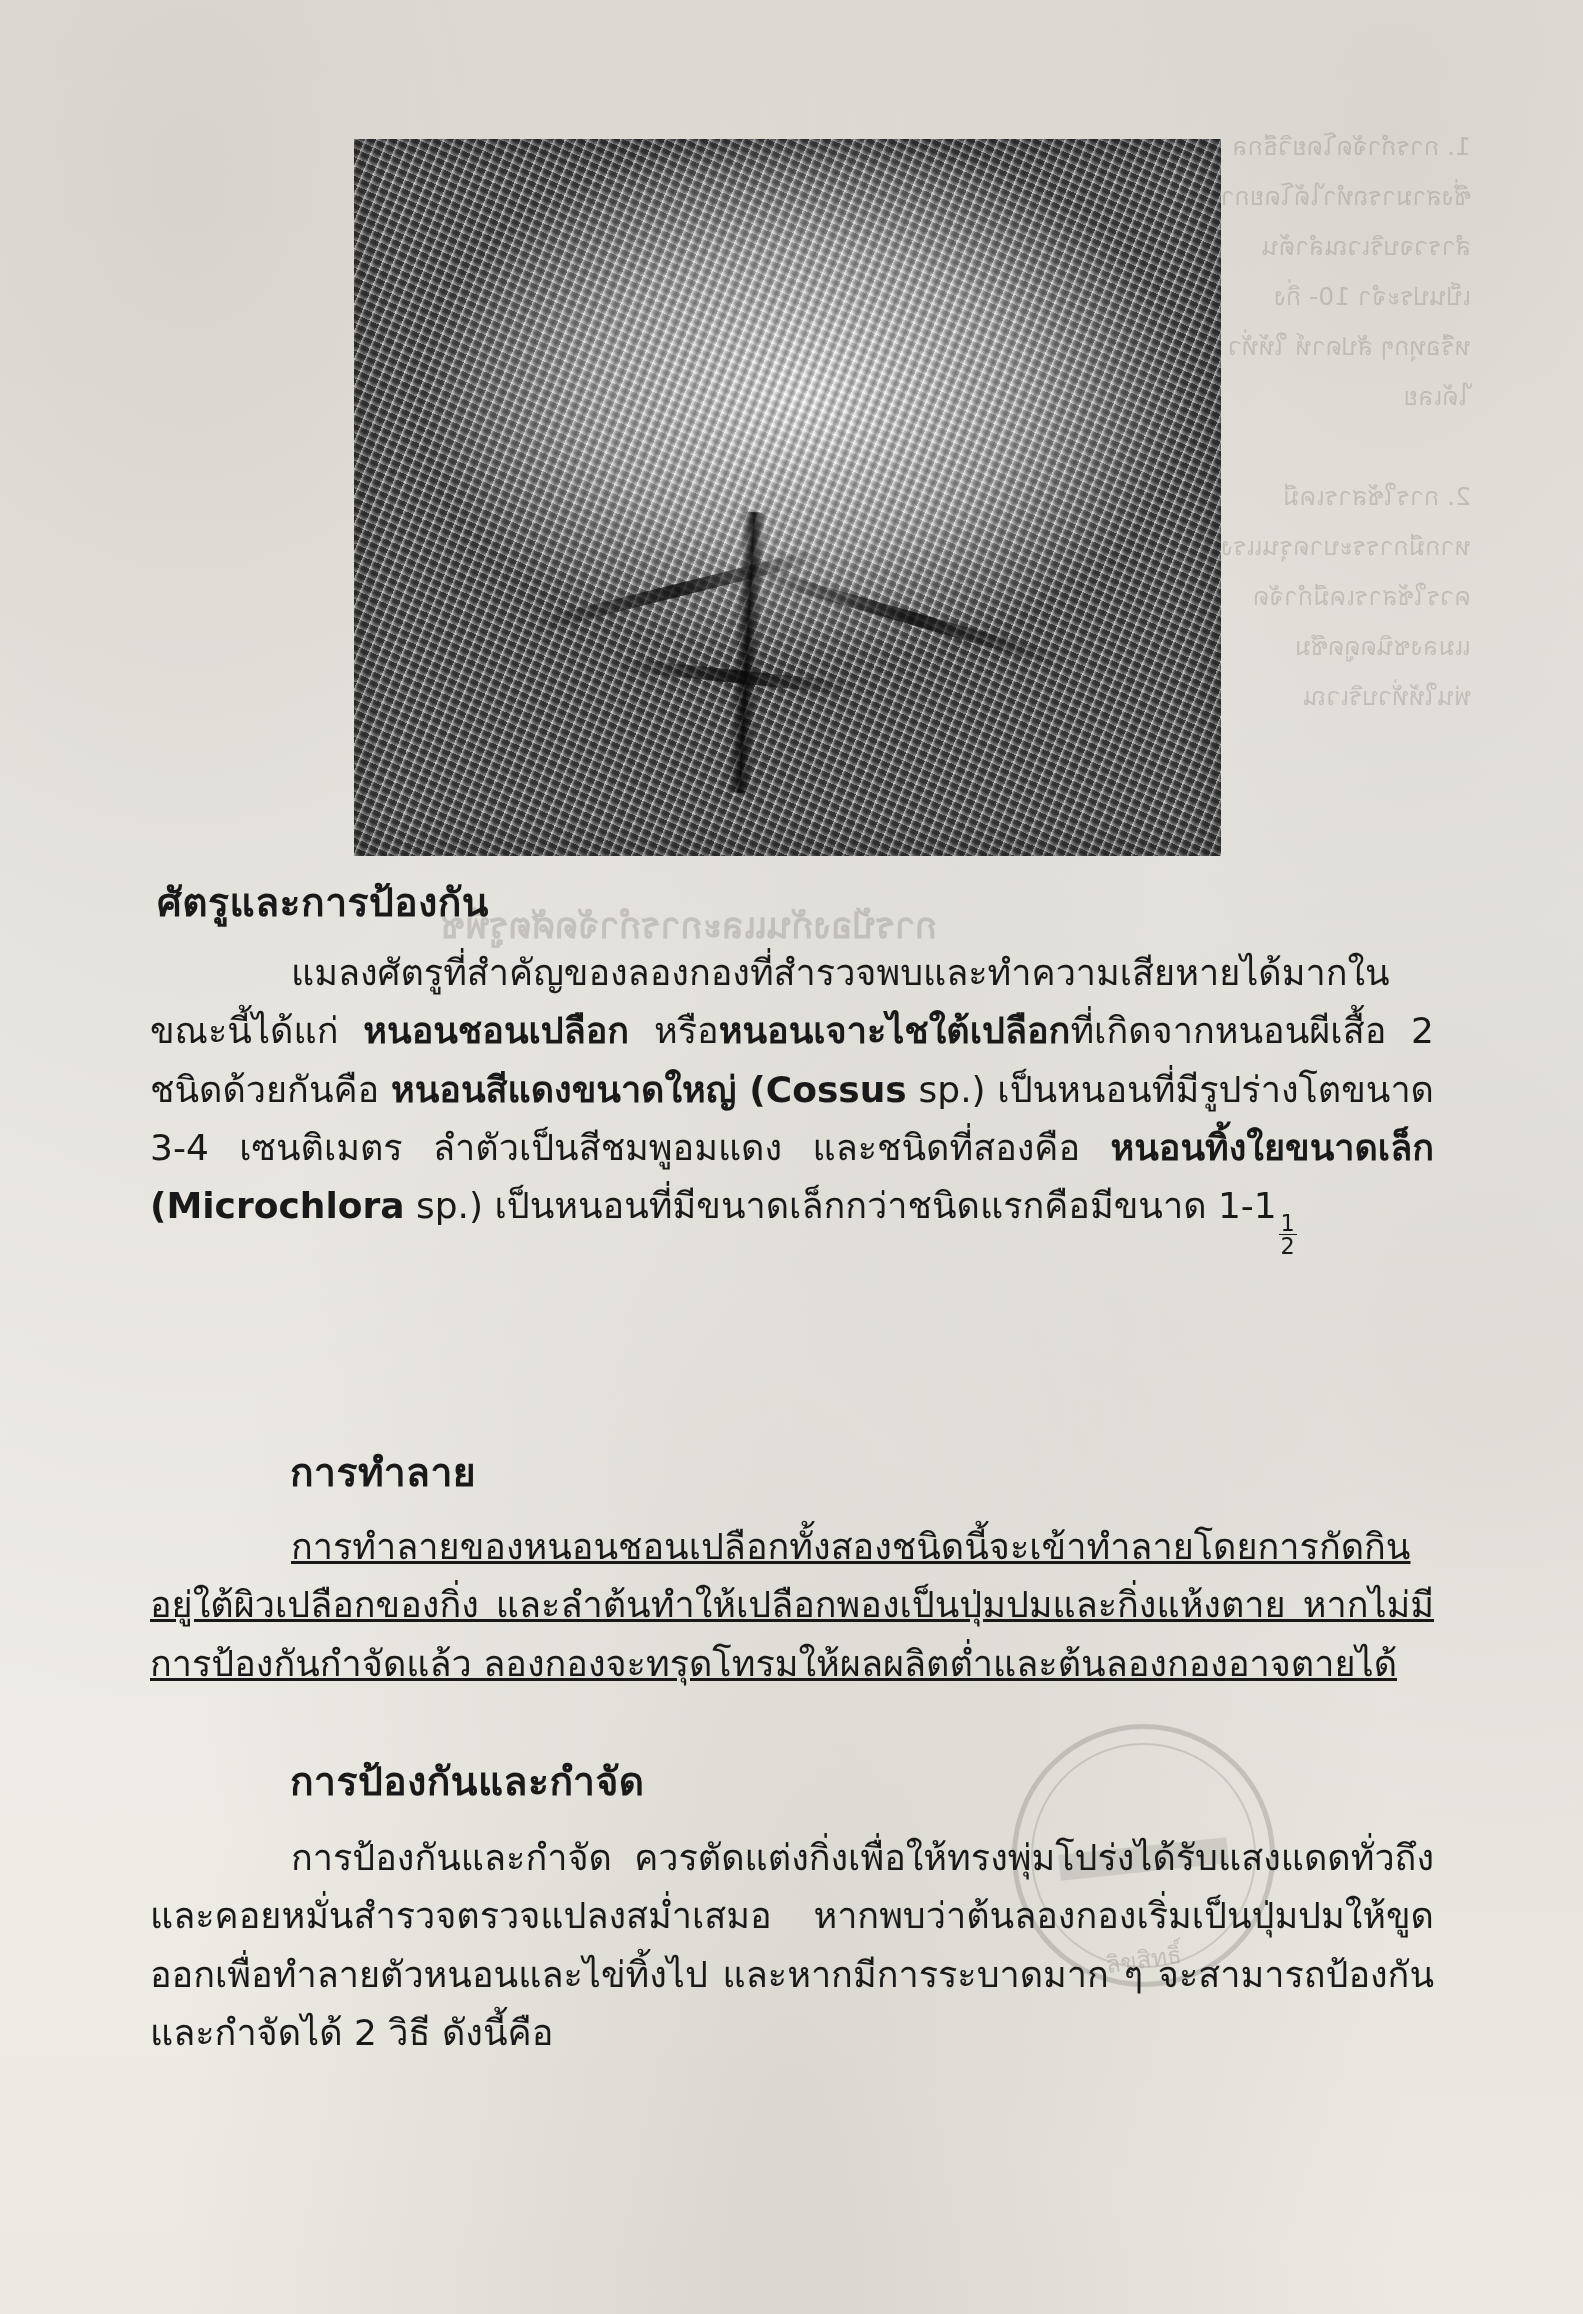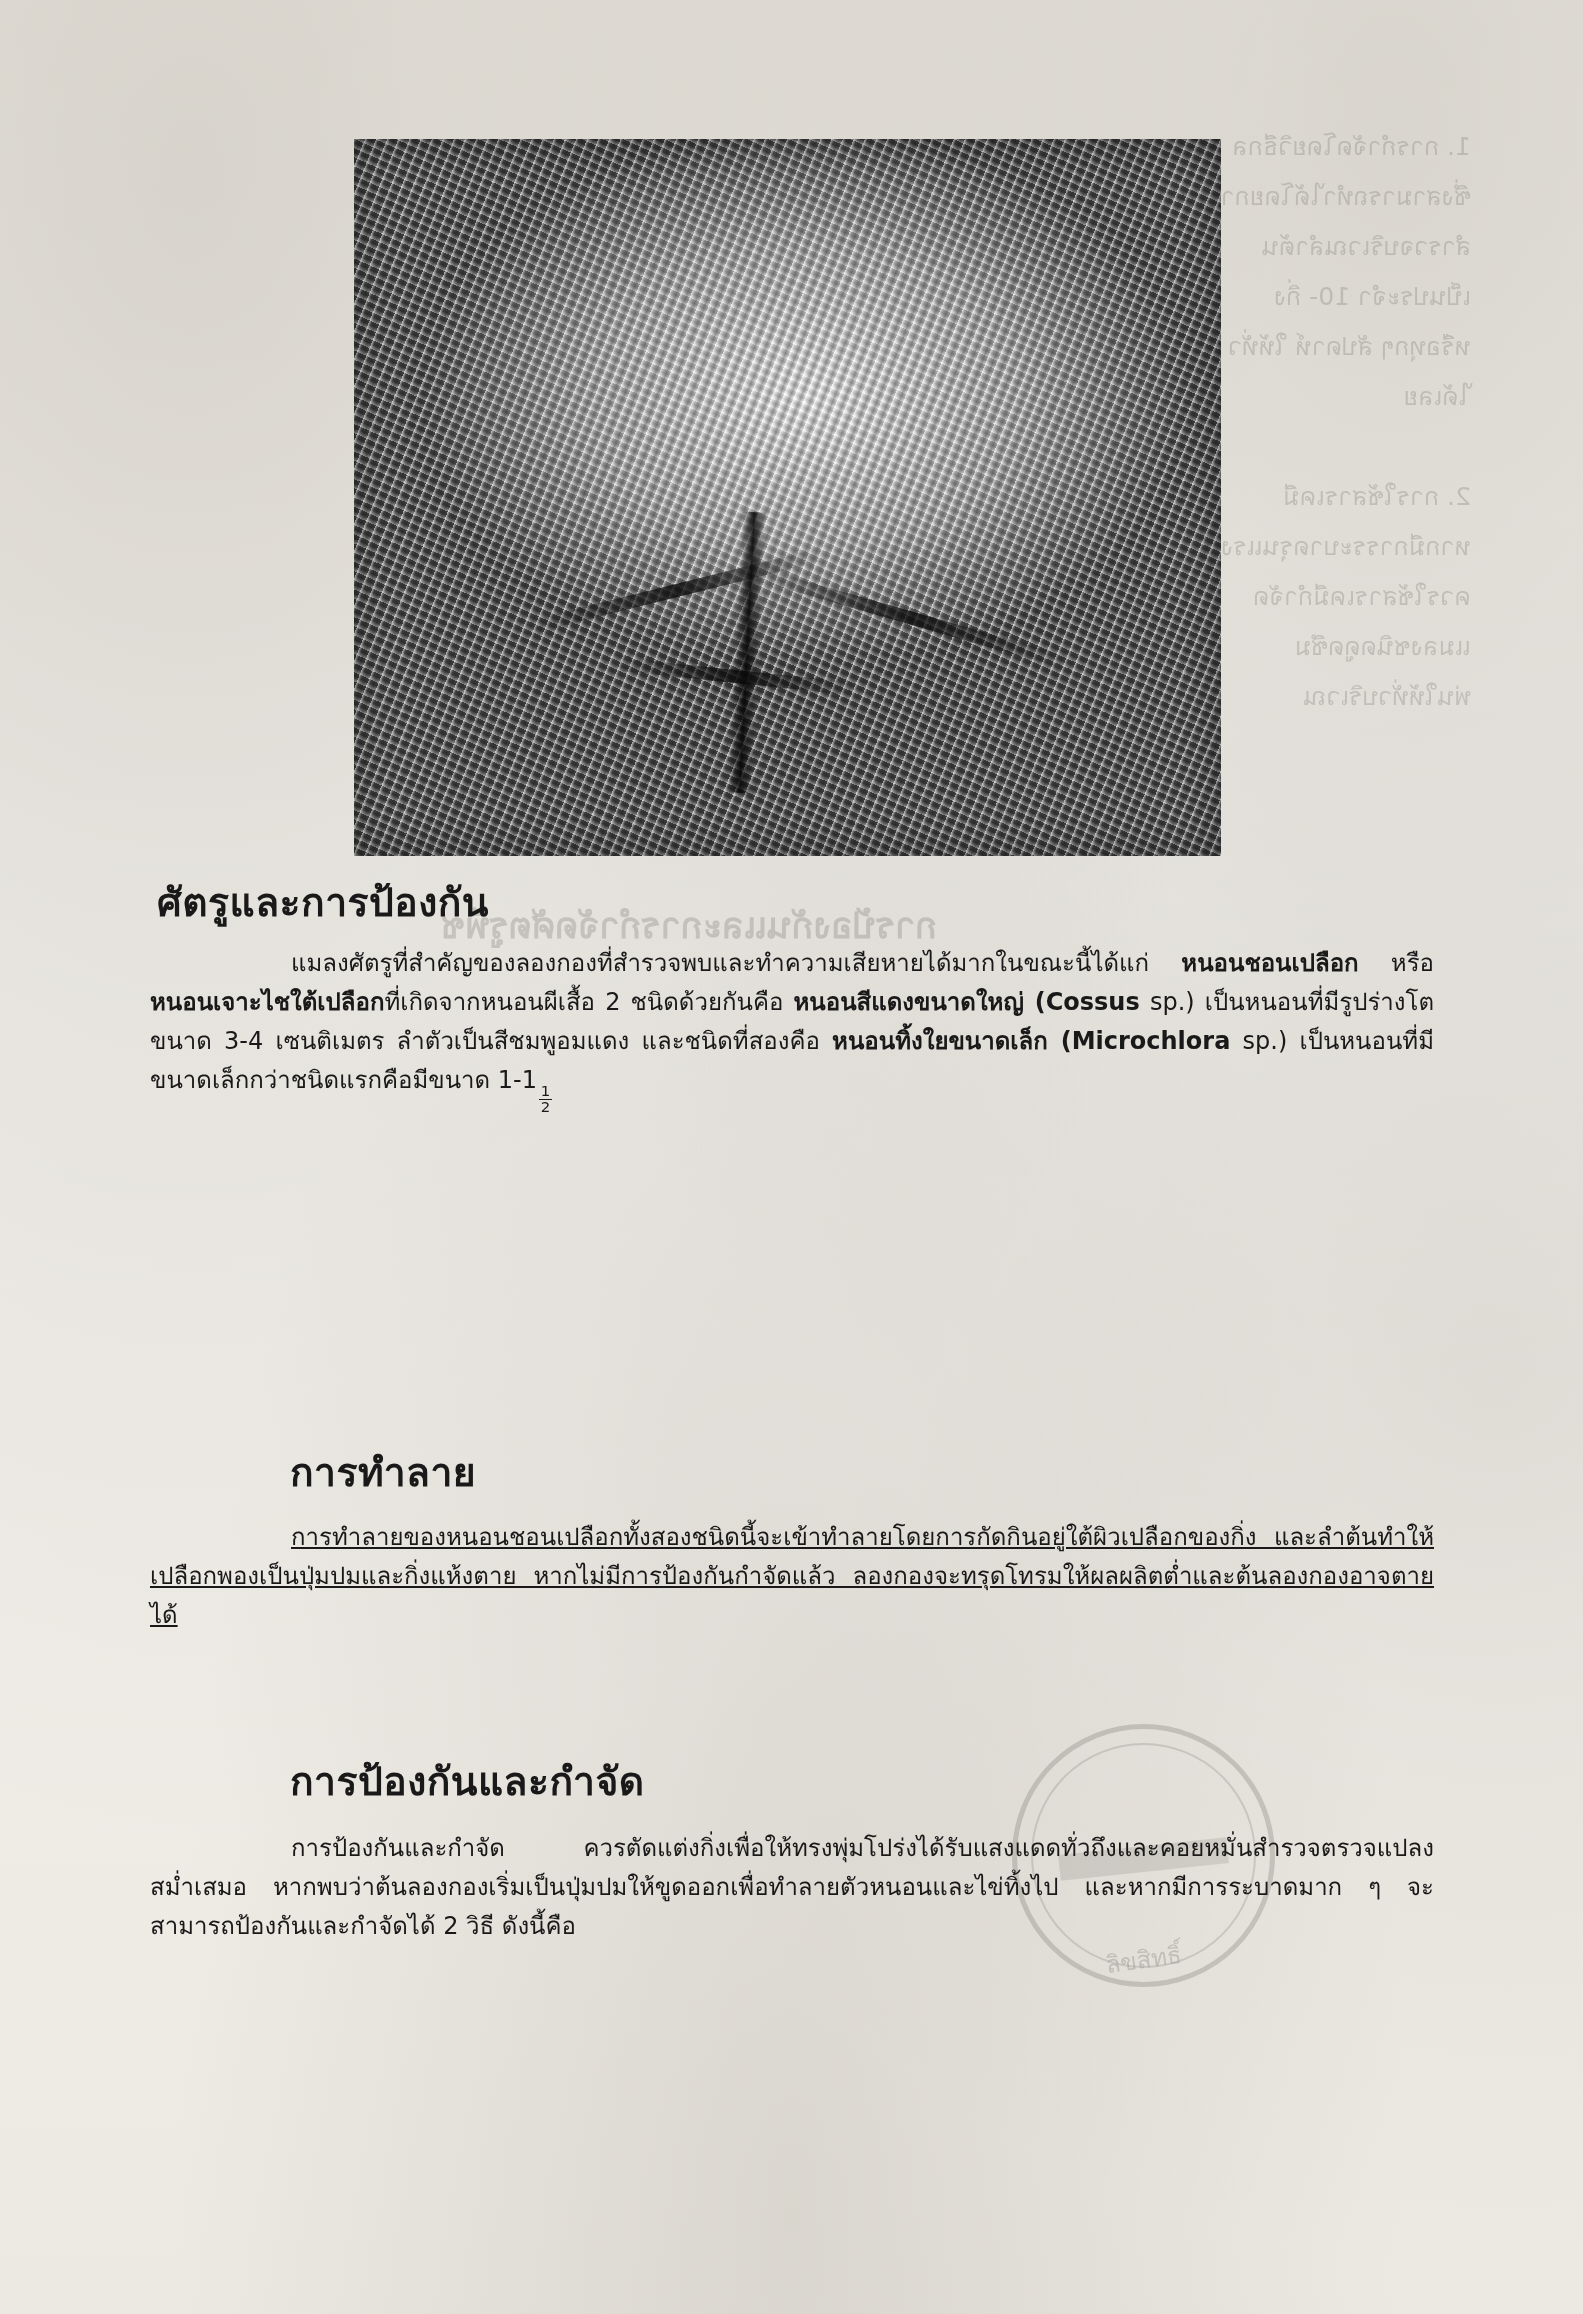--- a/index.html
+++ b/index.html
@@ -83,21 +83,21 @@
 
   h2.heading {
     margin: 0;
     font-family: "DejaVu Sans", sans-serif;
     font-weight: bold;
     font-size: 39px;
     letter-spacing: 0.5px;
   }
   p.body {
     margin: 0;
-    font-size: 24px;
+    font-size: 36px;
     line-height: 1.62;
     text-align: justify;
     text-justify: inter-word;
   }
   .indent { display: inline-block; width: 141px; }
   .b { font-weight: bold; }
 
   .frac {
     display: inline-flex;
     flex-direction: column;

